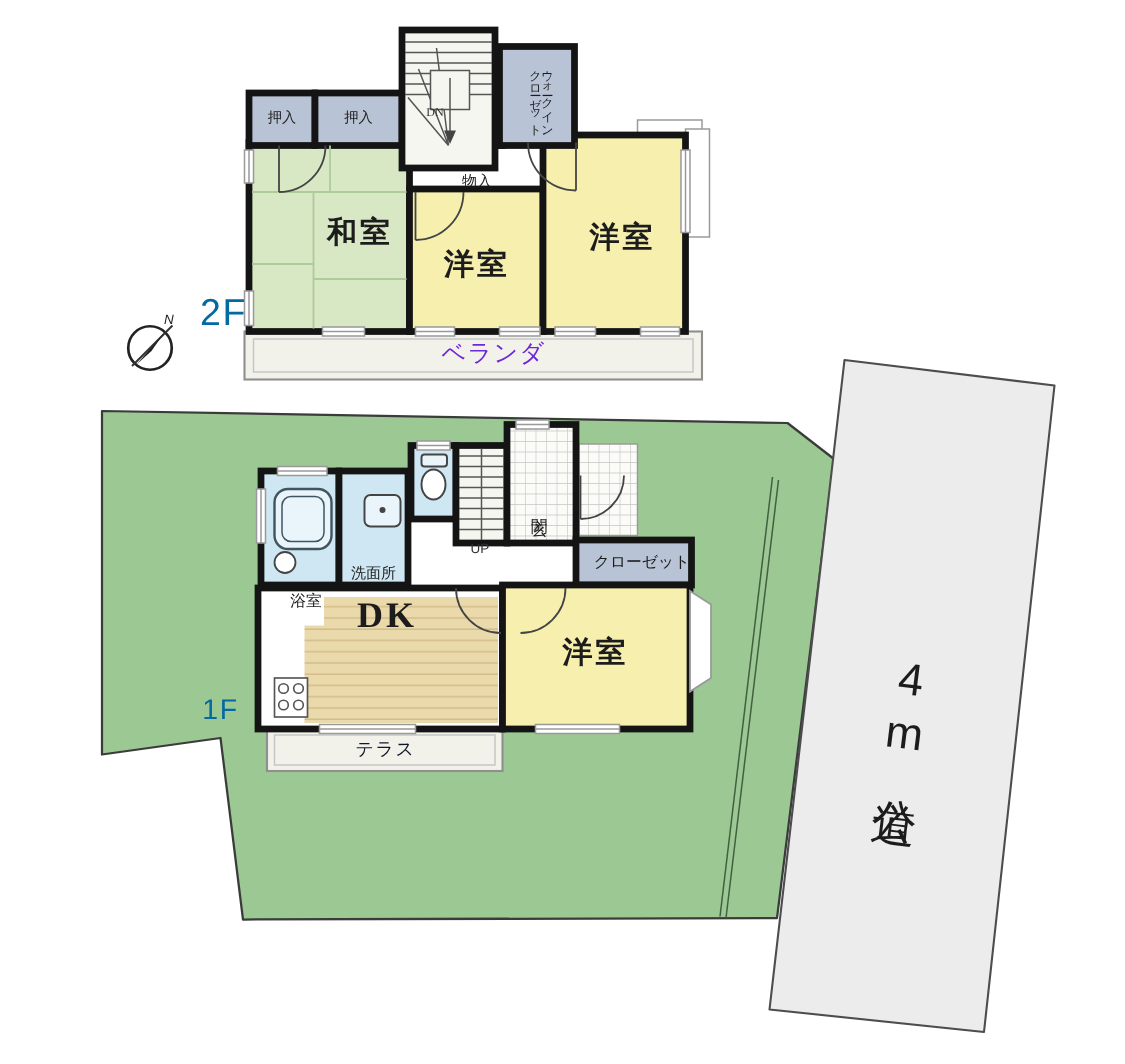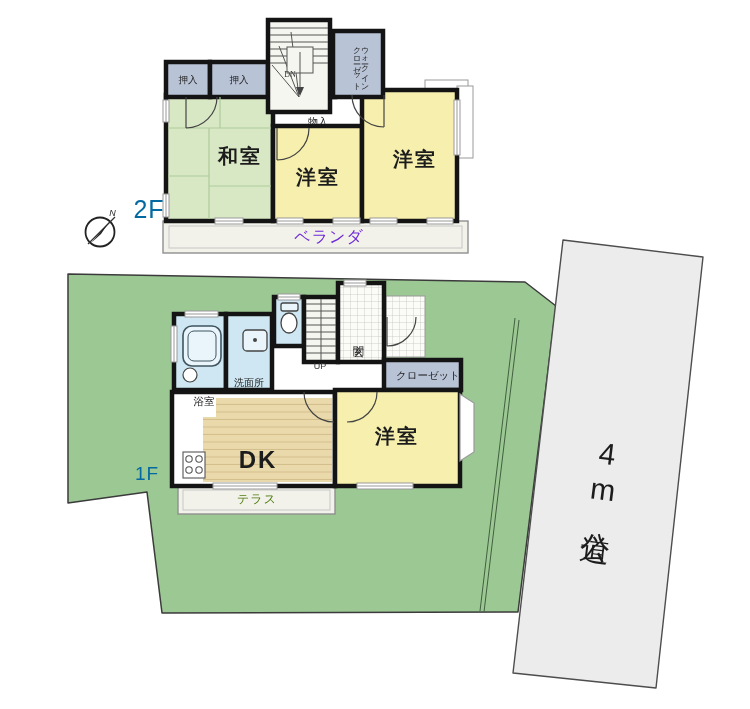--- a/index.html
+++ b/index.html
@@ -228,19 +228,19 @@
 <div class="lbl big" style="left:240px;top:156px;font-size:20px;">和室</div>
 <div class="lbl big" style="left:318px;top:177px;font-size:20px;">洋室</div>
 <div class="lbl big" style="left:415px;top:159px;font-size:20px;">洋室</div>
 <div class="lbl" style="left:329px;top:237px;font-size:16px;color:#6d28d9;">ベランダ</div>
 
 <div class="lbl" style="left:204px;top:376px;font-size:10.5px;letter-spacing:0;margin-top:25px;">浴室</div>
 <div class="lbl" style="left:249px;top:371px;font-size:10px;letter-spacing:0;margin-top:12px;">洗面所</div>
 <div class="lbl" style="left:320px;top:366px;font-size:9px;letter-spacing:0;color:#333;">UP</div>
 <div class="lbl v" style="left:358px;top:337px;font-size:11px;letter-spacing:0;">玄関</div>
 <div class="lbl" style="left:428px;top:375px;font-size:10.5px;letter-spacing:0;">クローゼット</div>
-<div class="lbl big" style="left:258px;top:460px;font-size:24px;font-weight:700;">DK</div>
+<div class="lbl big" style="left:258px;top:412px;font-size:24px;font-weight:700;font-family:Liberation Serif, serif;">DK</div>
 <div class="lbl big" style="left:397px;top:436px;font-size:20px;">洋室</div>
-<div class="lbl" style="left:257px;top:500px;font-size:12px;color:#4d7c0f;">テラス</div>
+<div class="lbl" style="left:257px;top:500px;font-size:12px;color:#0f172a;">テラス</div>
 
 <div class="lbl v upright" style="left:604px;top:476px;font-size:30px;letter-spacing:3px;transform:translate(-50%,-50%) rotate(7deg);">4m公道</div>
 
 </div>
 
 </body></html>

